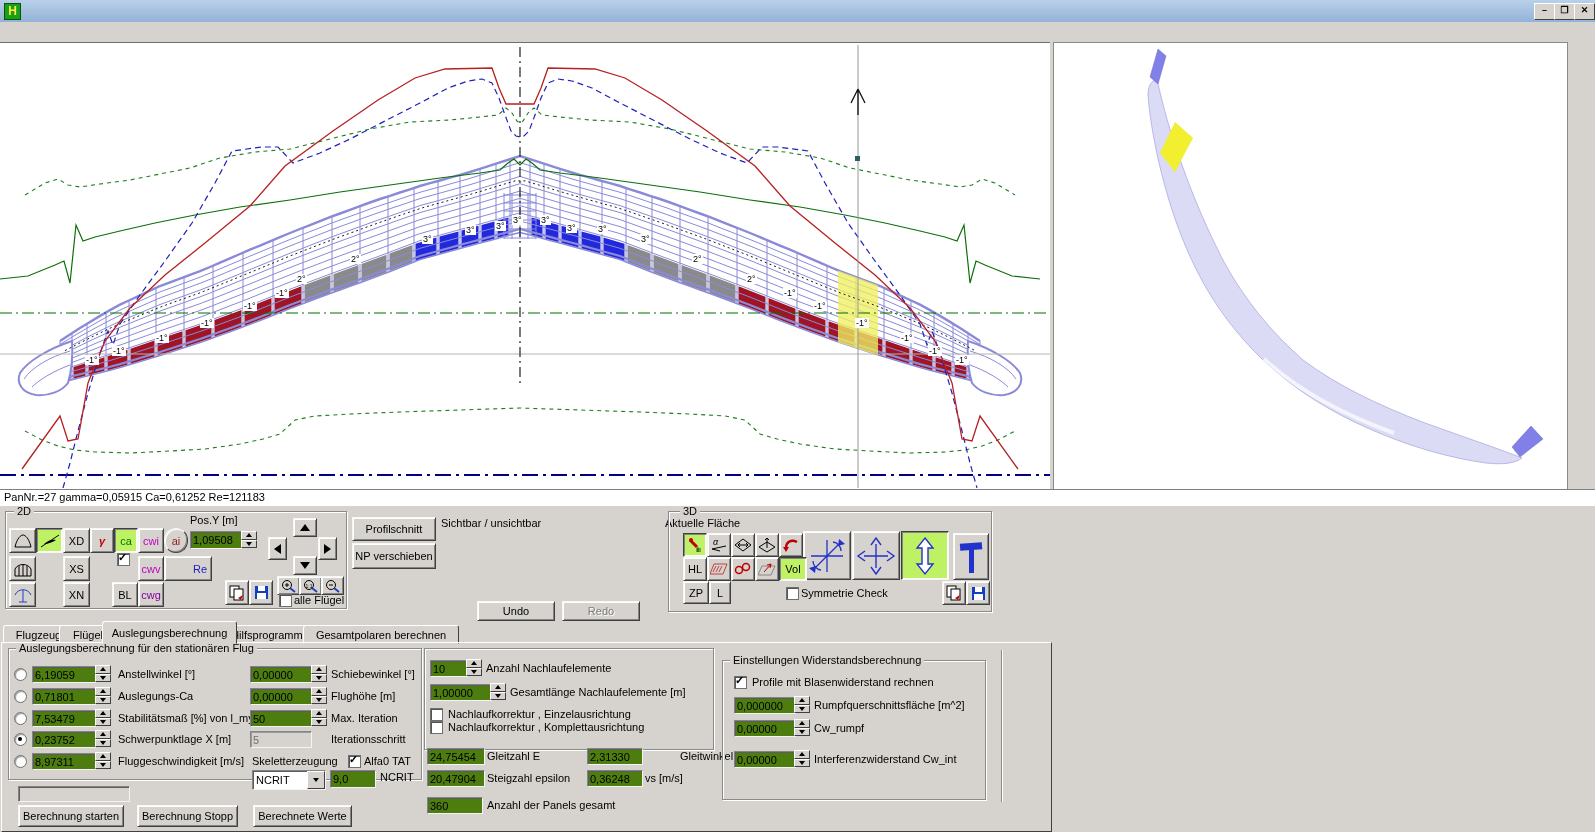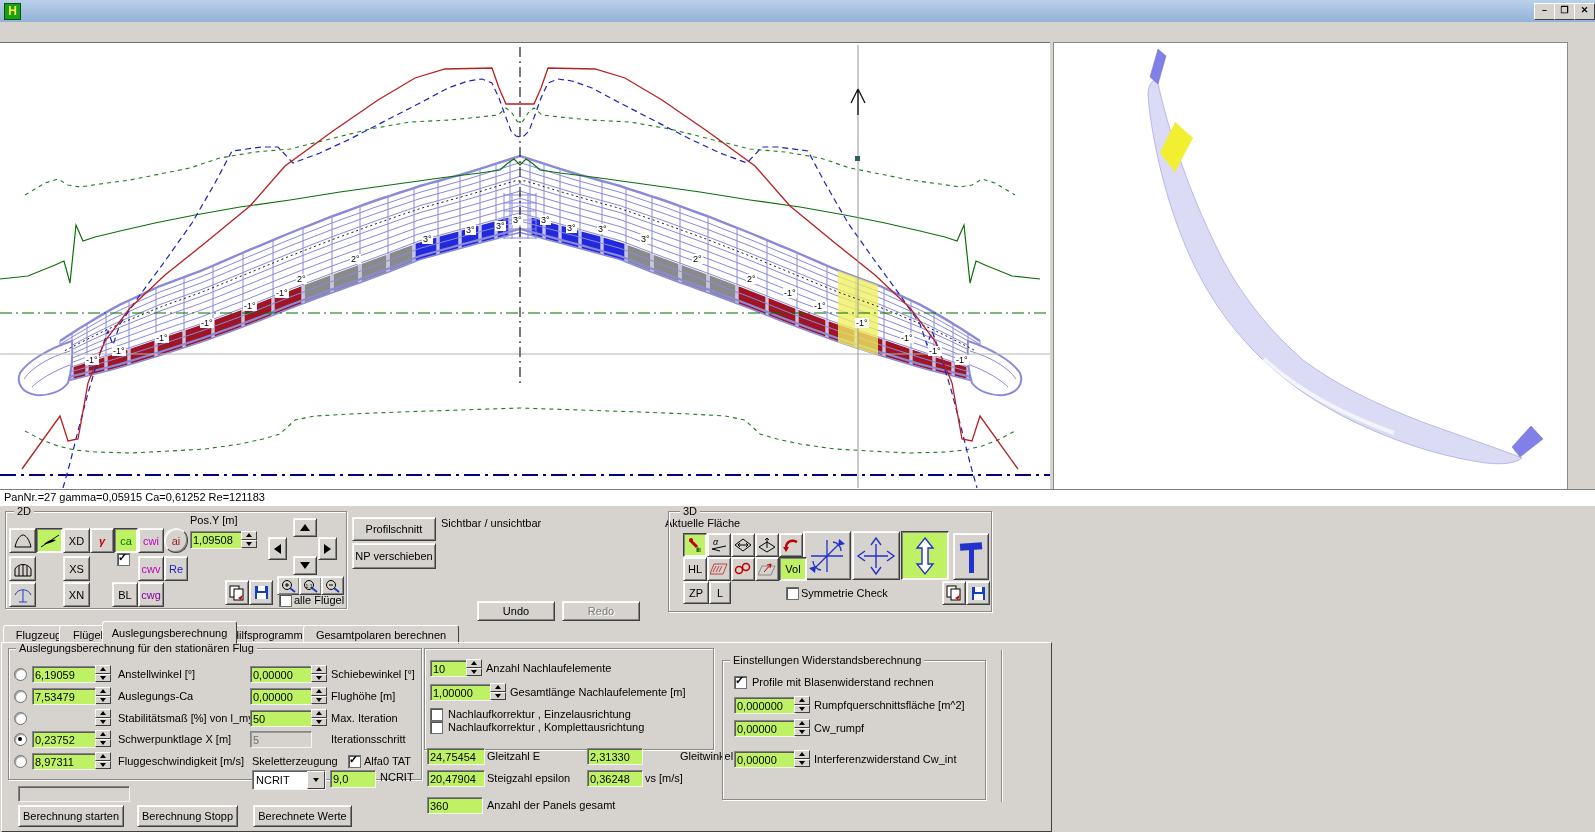--- a/index.html
+++ b/index.html
@@ -24,21 +24,21 @@
   #plot-labels .plbl{position:absolute;background:#fff;padding:0 1px;font-size:9px;line-height:10px;}
   #view3d{left:1053px;top:42px;width:513px;height:446px;background:#fff;border:1px solid #8a8a8a;}
   #statusline{left:0;top:489px;width:1595px;height:16px;background:#fff;
     border-top:1px solid #808080;line-height:15px;padding-left:4px;}
   
   .btn{position:absolute;background:#d6d3ce;border:1px solid;border-color:#f8f7f5 #404040 #404040 #f8f7f5;
     box-shadow:inset 1px 1px 0 #fff, inset -1px -1px 0 #848484;
     display:flex;align-items:center;justify-content:center;font-size:11px;}
   .btn.pressed{border-color:#404040 #f8f7f5 #f8f7f5 #404040;
     box-shadow:inset 1px 1px 0 #848484, inset -1px -1px 0 #fff;background:#bef264;}
-  .field{position:absolute;background:#bef264;border:1px solid;border-color:#848484 #f4f4f4 #f4f4f4 #848484;
+  .field{position:absolute;background:#4d7c0f;border:1px solid;border-color:#848484 #f4f4f4 #f4f4f4 #848484;
     box-shadow:inset 1px 1px 0 #5c5c5c;font-family:"Liberation Sans",sans-serif;font-size:11px;
     padding:0 2px;margin:0;}
   input.field{outline:none;}
   .field.dis{background:#d6d3ce;color:#6f6f6f;box-shadow:inset 1px 1px 0 #9a9a9a;}
   .sunkbox{position:absolute;background:#fff;border:1px solid;border-color:#848484 #f4f4f4 #f4f4f4 #848484;
     box-shadow:inset 1px 1px 0 #5c5c5c;}
   .gb{position:absolute;border:1px solid #8a8a8a;box-shadow:1px 1px 0 #fff, inset 1px 1px 0 #fff;}
   .gbcap{position:absolute;background:#d6d3ce;padding:0 3px;line-height:11px;}
   .lbl{position:absolute;white-space:nowrap;}
   .cb{position:absolute;width:11px;height:11px;background:#fff;border:1px solid #6f6f6f;
@@ -277,21 +277,21 @@
     </span>
   <div class="cb on" style="left:117px;top:553px;"></div>
 
   <div class="btn" style="left:9px;top:556px;width:25px;height:23px;">
     <svg width="20" height="16">
         <path d="M2,15 L2,8 C5,2 15,2 18,8 L18,15 Z M6,15 L6,5 M10,15 L10,3.5 M14,15 L14,5" fill="none" stroke="#000"></path>
       </svg>
     </div>
   <div class="btn" style="left:63px;top:556px;width:25px;height:23px;">XS</div>
   <div class="btn" style="left:138px;top:556px;width:24px;height:23px;color:#c000c0;">cwv</div>
-  <div class="btn" style="left:164px;top:556px;width:22px;height:23px;color:#2020c0;">Re</div>
+  <div class="btn" style="left:164px;top:556px;width:22px;height:23px;color:#2020c0;padding-left:24px;">Re</div>
 
   <div class="btn" style="left:9px;top:582px;width:25px;height:23px;">
     <svg width="20" height="18">
         <path d="M2,9 C5,2 15,2 18,9 M10,4 L10,16 M6,16 L14,16" fill="none" stroke="#2040c0"></path>
       </svg>
     </div>
   <div class="btn" style="left:63px;top:582px;width:25px;height:23px;">XN</div>
   <div class="btn" style="left:112px;top:582px;width:24px;height:23px;">BL</div>
   <div class="btn" style="left:138px;top:582px;width:24px;height:23px;color:#8000a0;">cwg</div>
   <div class="btn" style="left:225px;top:580px;width:22px;height:23px;">
@@ -478,21 +478,21 @@
 
   <div class="rad" style="left:14px;top:690px;"></div>
   <input class="field" style="left: 32px; top: 688px; width: 58px; height: 15px;" value="0,71801">
   <span class="spin" style="left:95px;top:687px;">
       <span class="sb up"></span>
       <span class="sb dn"></span>
     </span>
   <div class="lbl" style="left:118px;top:690px;">Auslegungs-Ca</div>
 
   <div class="rad" style="left:14px;top:712px;"></div>
-  <input class="field" style="left: 32px; top: 688px; width: 58px; height: 15px;" value="7,53479">
+  <input class="field" style="left: 32px; top: 710px; width: 58px; height: 15px;" value="7,53479">
   <span class="spin" style="left:95px;top:709px;">
       <span class="sb up"></span>
       <span class="sb dn"></span>
     </span>
   <div class="lbl" style="left:118px;top:712px;">Stabilitätsmaß [%] von l_my</div>
 
   <div class="rad on" style="left:14px;top:733px;"></div>
   <input class="field" style="left: 32px; top: 731px; width: 58px; height: 15px;" value="0,23752">
   <span class="spin" style="left:95px;top:730px;">
       <span class="sb up"></span>

